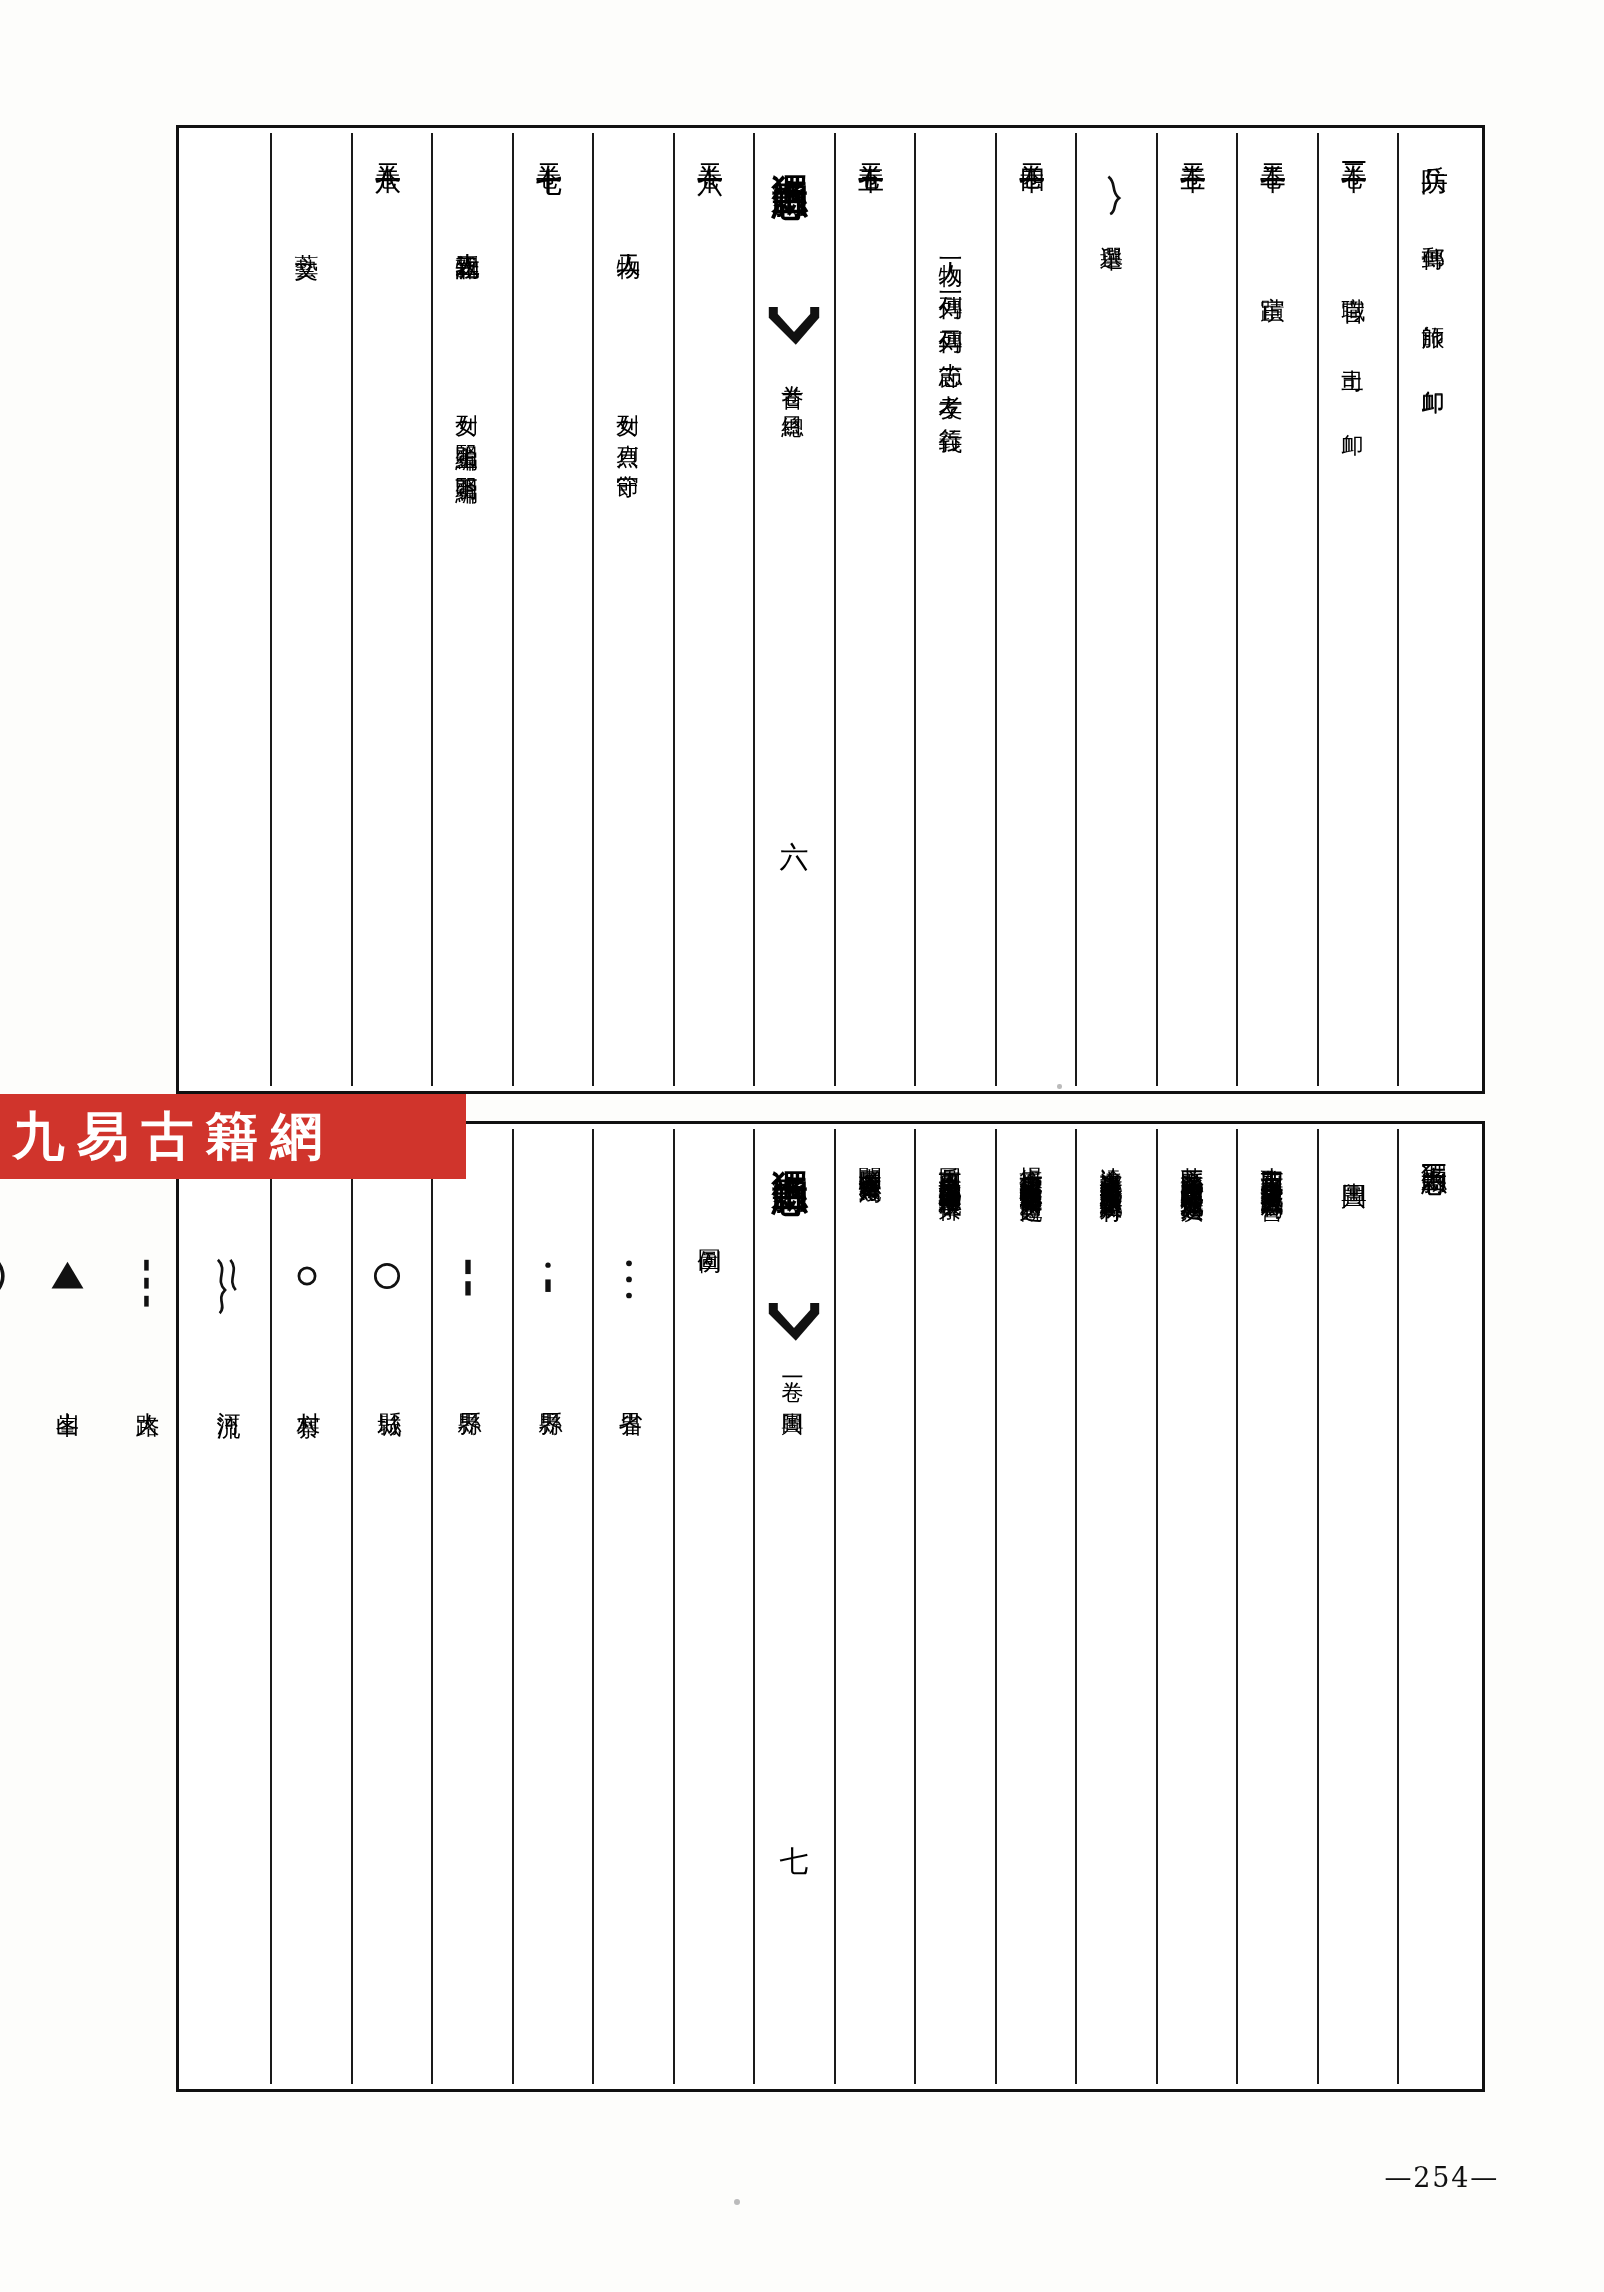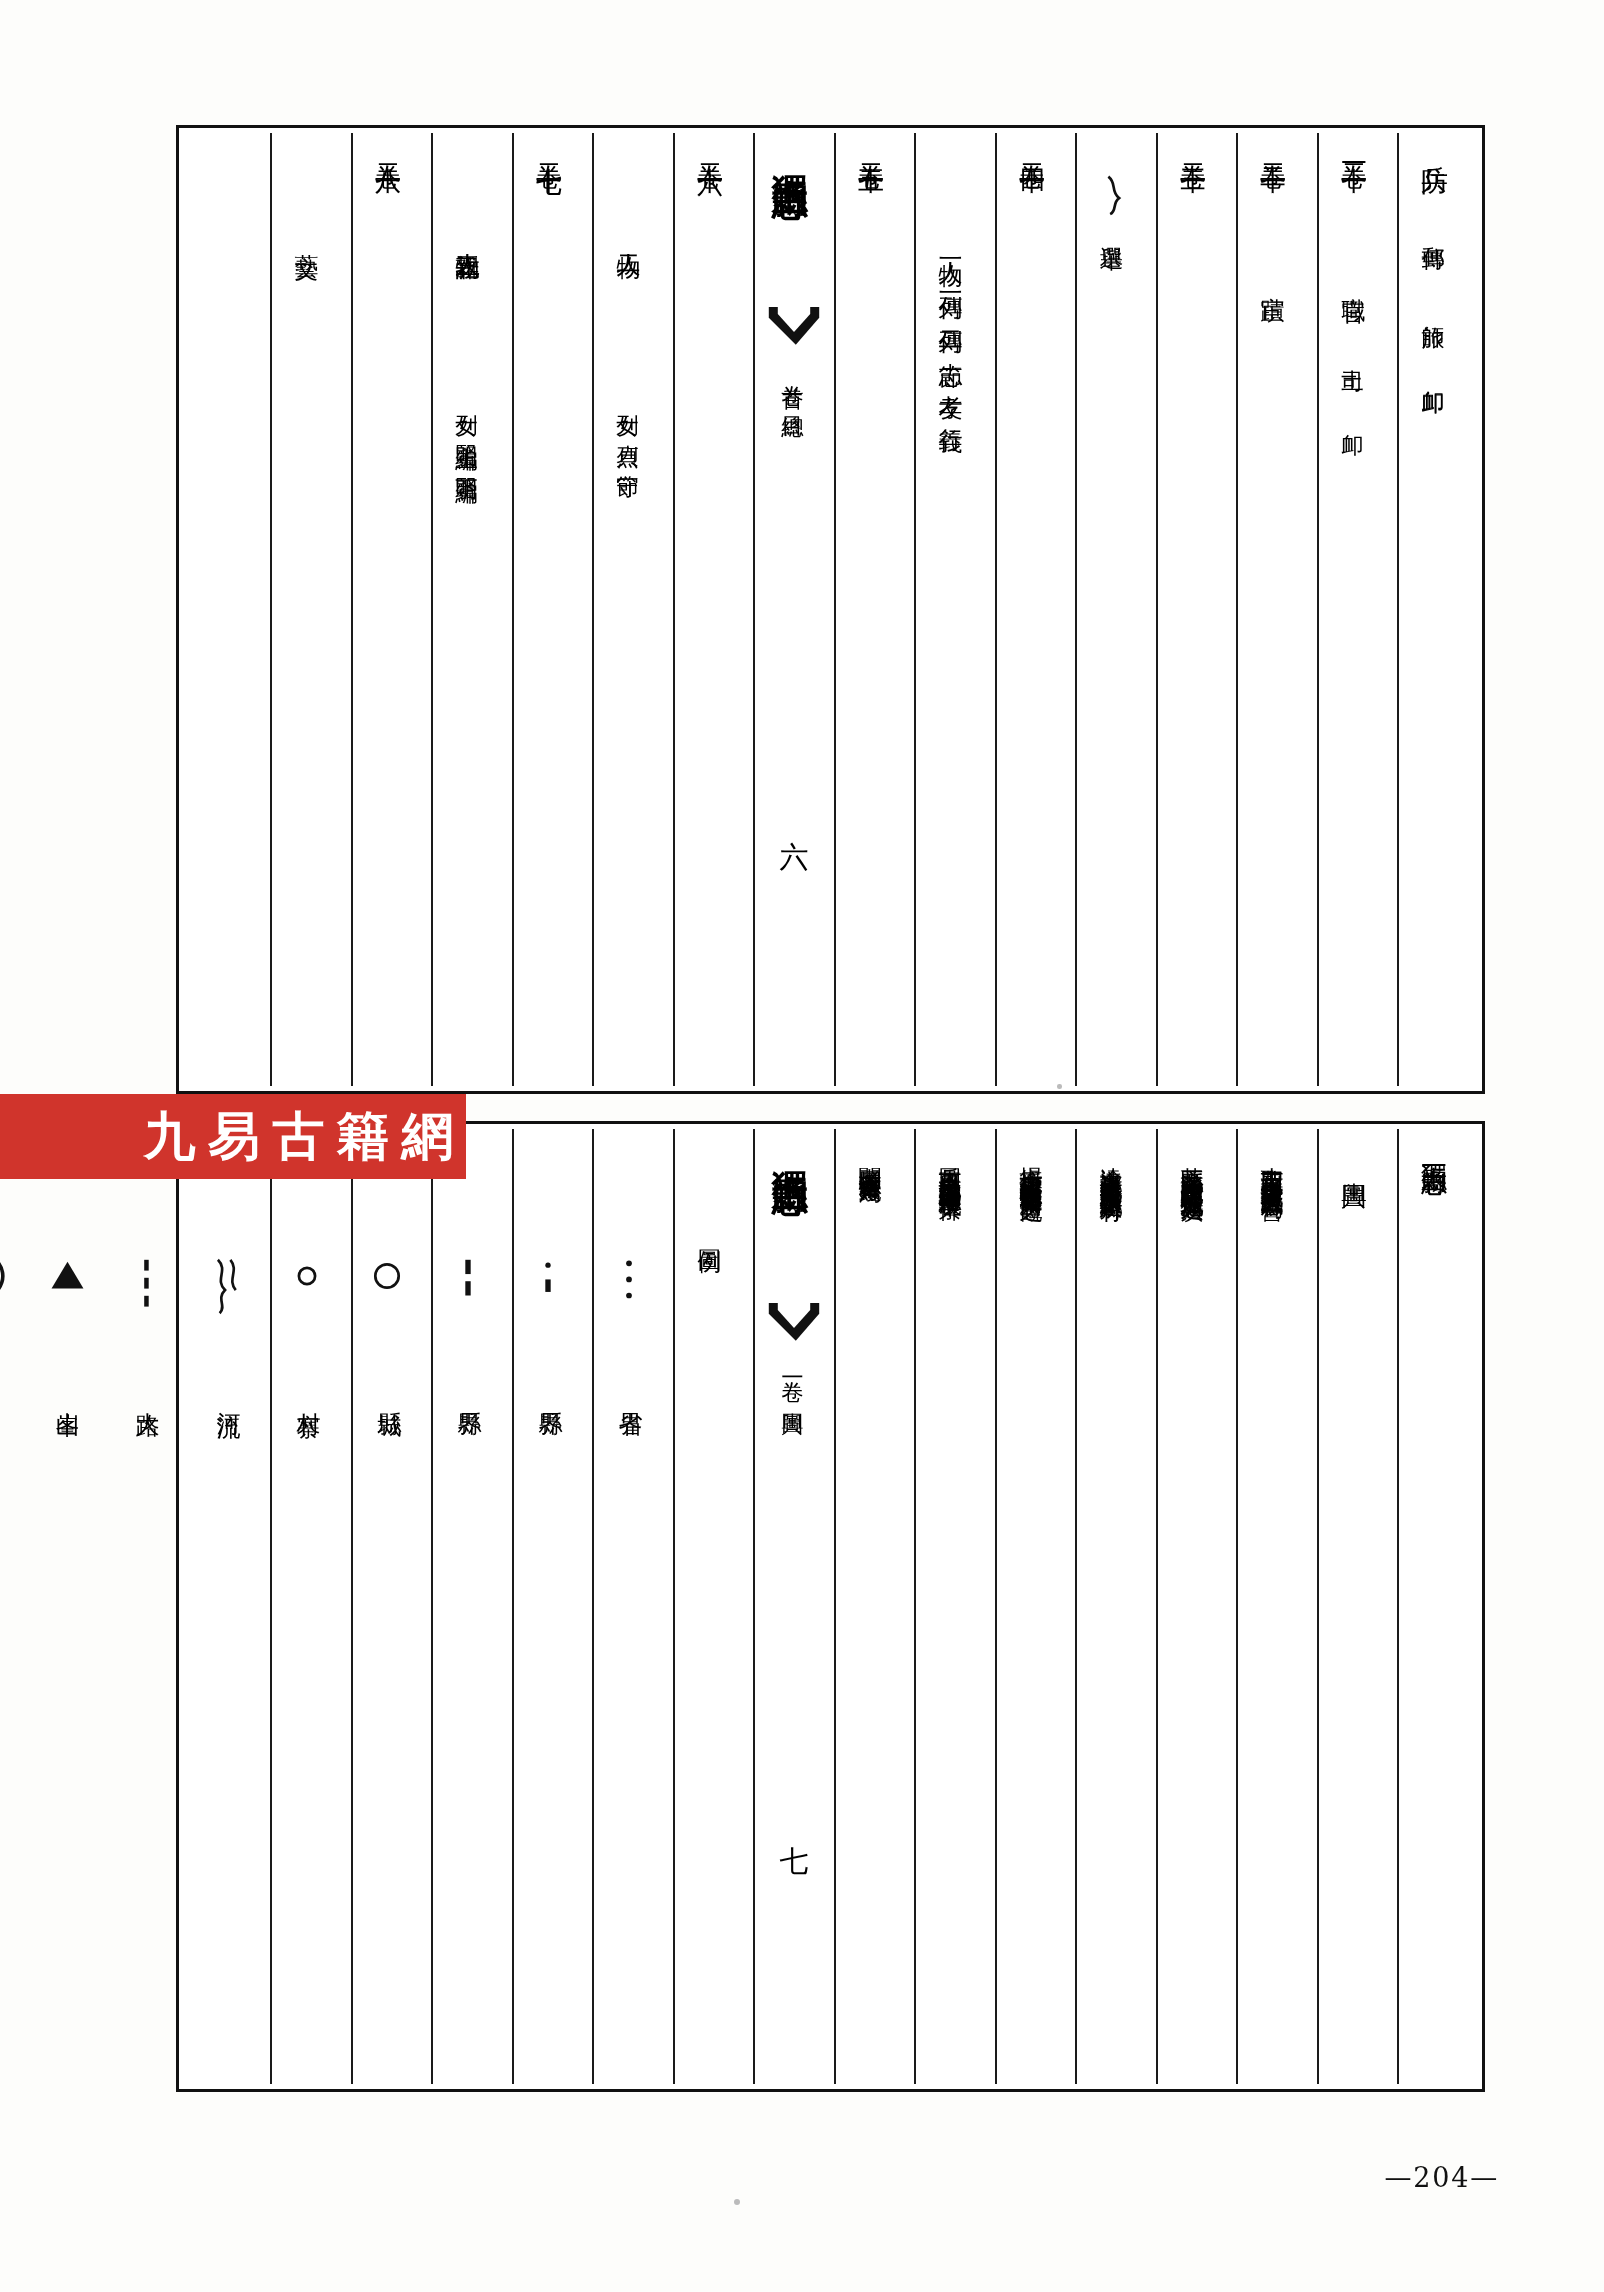--- a/index.html
+++ b/index.html
@@ -47,21 +47,21 @@
     position:absolute;
     top:0;bottom:0;left:0;right:0;
   }
 
   
   #watermark{
     position:absolute;
     left:0;top:1094px;
     width:466px;height:85px;
     background:#d0342c;
-    display:flex;align-items:center;justify-content:flex-end;
+    display:flex;align-items:center;justify-content:flex-start;
     box-shadow:0 0 0 0 rgba(0,0,0,0);
   }
   #watermark span{
     color:#ffffff;
     font-size:52px;
     font-weight:bold;
     letter-spacing:12.5px;
     font-family:"DejaVu Serif", serif;
     padding-left:12.5px;
   }
@@ -214,18 +214,18 @@
             <path d="M14 4 C6 14, 6 26, 14 36" stroke="#111" stroke-width="4" fill="none"></path>
             <path d="M34 4 C42 14, 42 26, 34 36" stroke="#111" stroke-width="4" fill="none"></path>
           </svg></div>
       </div>
   </div>
 
   <div id="watermark">
     <span>九易古籍網</span>
   </div>
 
-  <div id="folio">—204—</div>
+  <div id="folio">—254—</div>
 
   <div class="speck" style="left:734px;top:2199px;width:6.3px;height:6.3px;"></div>
   <div class="speck" style="left:1057px;top:1084px;width:4.5px;height:4.5px;"></div>
 </div>
 
 
 </body></html>

